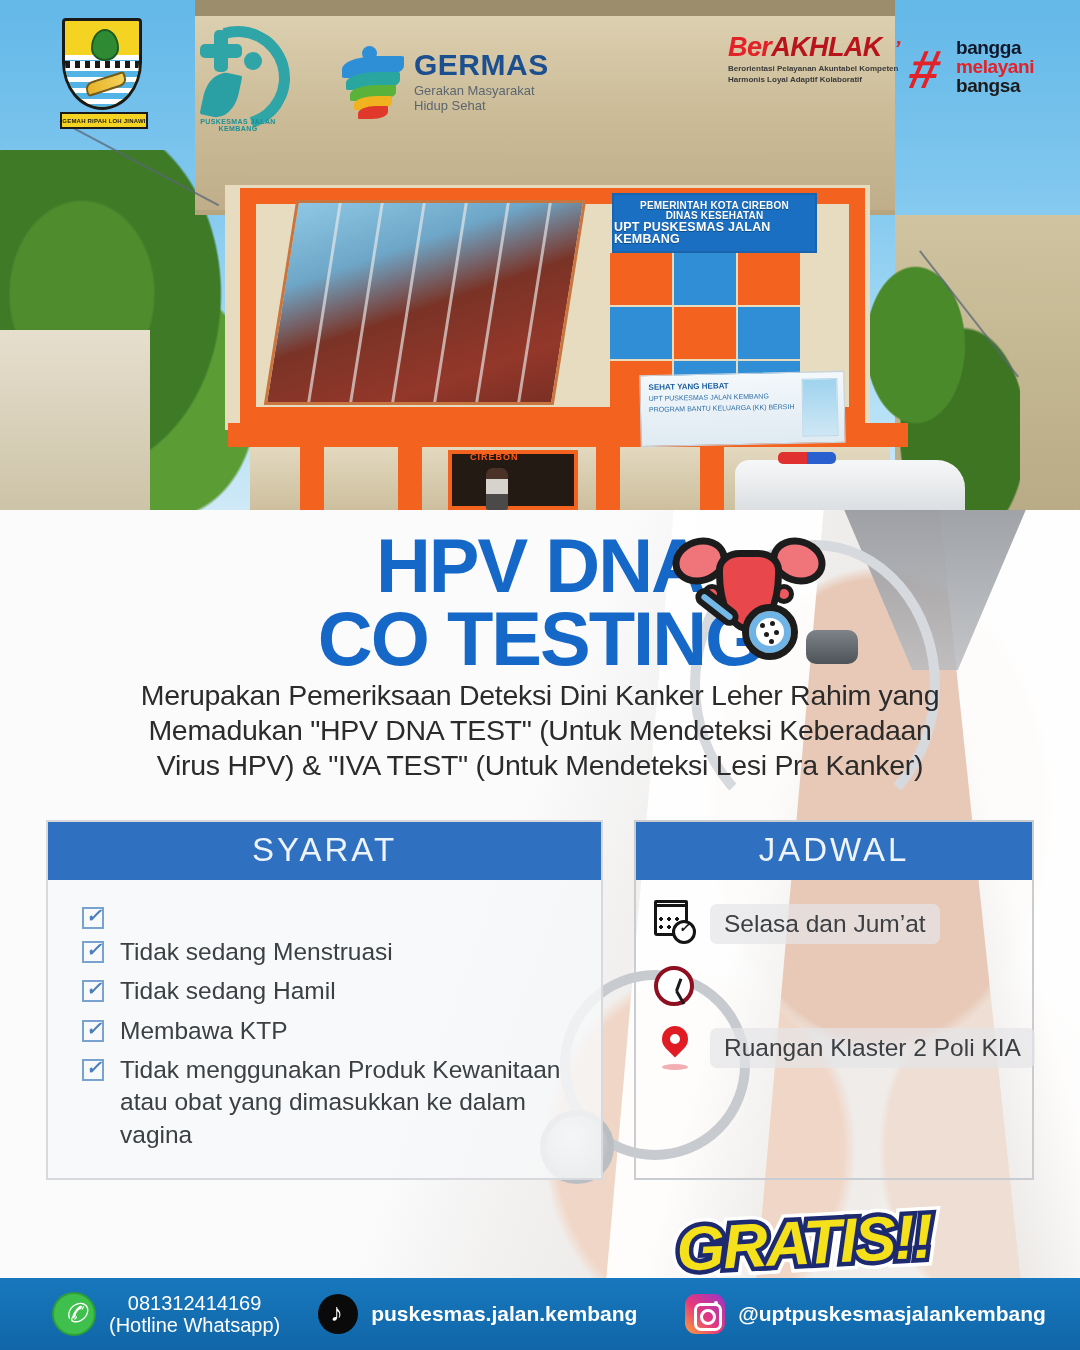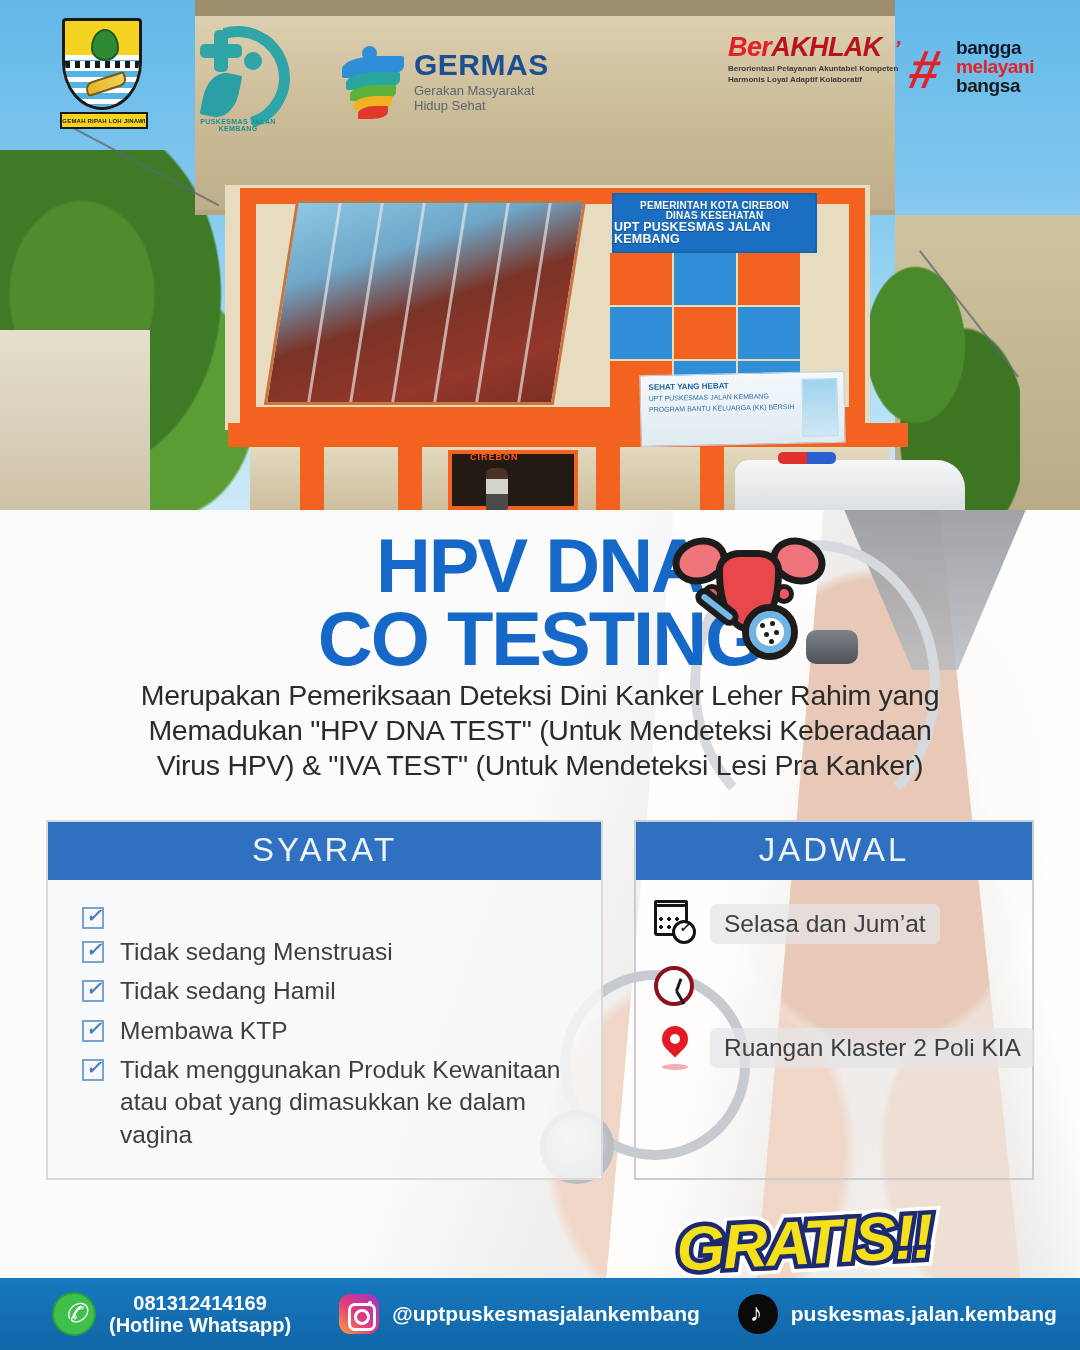--- a/index.html
+++ b/index.html
@@ -251,21 +251,21 @@
     letter-spacing:-2px; color:transparent; -webkit-text-stroke:16px #ffffff;
     text-align:center; line-height:86px; z-index:-1;
   }
 
   
   .footer { position:absolute; left:0; top:1278px; width:1080px; height:72px;
     background:linear-gradient(180deg,#1878bd,#1066a8); display:flex; align-items:center; gap:26px; z-index:8;}
   .f-item { display:flex; align-items:center; gap:13px; }
   .wa { width:44px; height:44px; border-radius:50%; background:#3fbf4c; border:2px solid #2e9e39; position:relative;}
   .wa::after{content:"✆"; position:absolute; left:11px; top:4px; font-size:26px; color:#fff;}
-  .wa-txt { color:#fff; font-weight:700; font-size:20px; line-height:1.12; text-align:center;}
+  .wa-txt { color:#fff; font-weight:400; font-size:20px; line-height:1.12; text-align:center;}
   .ig { width:40px; height:40px; border-radius:11px; position:relative;
     background:linear-gradient(45deg,#f9a33a,#e4397c 45%,#9a35c6);}
   .ig::before{content:"";position:absolute;left:9px;top:9px;width:22px;height:22px;border:3px solid #fff;border-radius:7px;}
   .ig::after{content:"";position:absolute;left:15px;top:15px;width:10px;height:10px;border:3px solid #fff;border-radius:50%;}
   .ig-dot{position:absolute;right:7px;top:7px;width:4px;height:4px;border-radius:50%;background:#fff;}
   .tt { width:40px; height:40px; border-radius:50%; background:#0a0a0a; position:relative;}
   .tt::after{content:"♪"; position:absolute; left:12px; top:4px; font-size:25px; color:#ffffff;}
   .f-txt { color:#ffffff; font-weight:700; font-size:21px; }
 </style>
 </head>
@@ -490,25 +490,25 @@
   </div>
 
   <div class="footer">
     <div class="f-item" style="margin-left:52px">
       <i class="wa"></i>
       <span class="wa-txt">
         <span>081312414169</span><br>
         <span>(Hotline Whatsapp)</span>
       </span>
     </div>
+    <div class="f-item" style="margin-left:12px">
+      <i class="tt"></i>
+      <span class="f-txt">puskesmas.jalan.kembang</span>
+    </div>
     <div class="f-item" style="margin-left:22px">
       <i class="ig">
           <i class="ig-dot"></i>
         </i>
       <span class="f-txt">@uptpuskesmasjalankembang</span>
     </div>
-    <div class="f-item" style="margin-left:12px">
-      <i class="tt"></i>
-      <span class="f-txt">puskesmas.jalan.kembang</span>
-    </div>
   </div>
 
 </div>
 
 </body></html>

